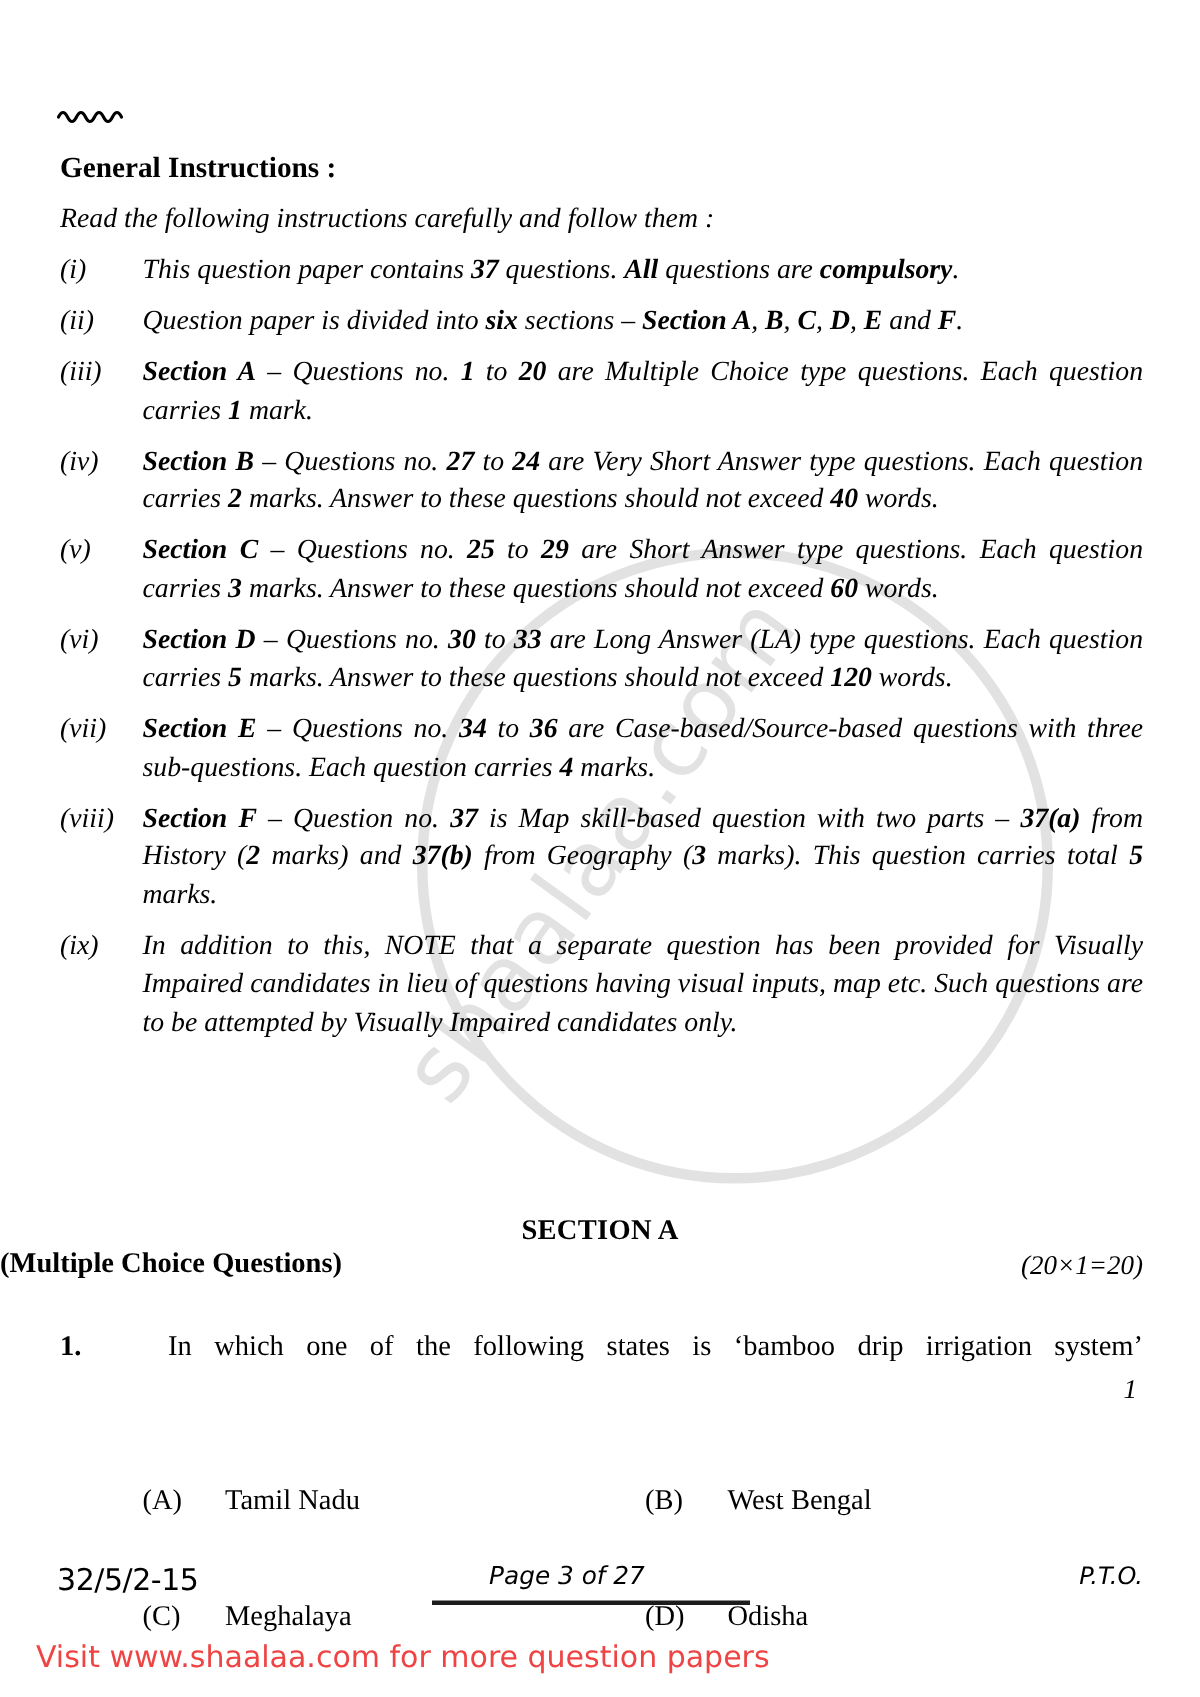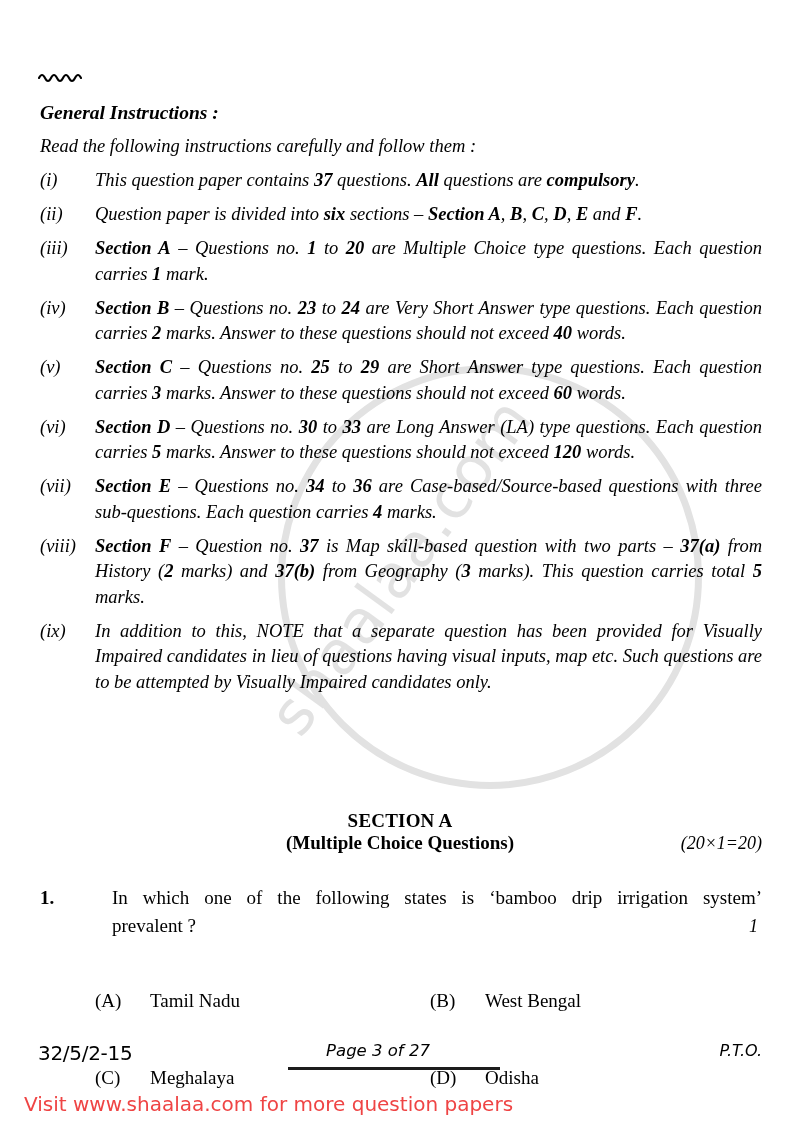--- a/index.html
+++ b/index.html
@@ -56,21 +56,20 @@
     position: absolute;
     left: 38px;
     top: 70px;
   }
 
   
   .gi-title {
     position: absolute;
     left: 40px;
     top: 102px;
-    font-style: italic;
     font-weight: bold;
     font-size: 19.5px;
   }
   .gi-sub {
     position: absolute;
     left: 40px;
     top: 136px;
     font-style: italic;
     font-size: 18.5px;
   }
@@ -113,21 +112,21 @@
     text-align: center;
     font-weight: bold;
     font-size: 19px;
     letter-spacing: 0.2px;
   }
   .section-head2 {
     position: absolute;
     left: 0;
     top: 832px;
     width: 800px;
-    text-align: center;
+    text-align: left;
     font-weight: bold;
     font-size: 19px;
   }
   .section-marks {
     position: absolute;
     right: 38px;
     top: 833px;
     font-style: italic;
     font-size: 18px;
   }
@@ -275,21 +274,21 @@
         <div class="ins-row">
           <div class="ins-num">(ii)</div>
           <div class="ins-body">Question paper is divided into <b>six</b> sections – <b>Section A</b>, <b>B</b>, <b>C</b>, <b>D</b>, <b>E</b> and <b>F</b>.</div>
         </div>
         <div class="ins-row">
           <div class="ins-num">(iii)</div>
           <div class="ins-body"><b>Section A</b> – Questions no. <b>1</b> to <b>20</b> are Multiple Choice type questions. Each question carries <b>1</b> mark.</div>
         </div>
         <div class="ins-row">
           <div class="ins-num">(iv)</div>
-          <div class="ins-body"><b>Section B</b> – Questions no. <b>23</b> to <b>24</b> are Very Short Answer type questions. Each question carries <b>2</b> marks. Answer to these questions should not exceed <b>40</b> words.</div>
+          <div class="ins-body"><b>Section B</b> – Questions no. <b>27</b> to <b>24</b> are Very Short Answer type questions. Each question carries <b>2</b> marks. Answer to these questions should not exceed <b>40</b> words.</div>
         </div>
         <div class="ins-row">
           <div class="ins-num">(v)</div>
           <div class="ins-body"><b>Section C</b> – Questions no. <b>25</b> to <b>29</b> are Short Answer type questions. Each question carries <b>3</b> marks. Answer to these questions should not exceed <b>60</b> words.</div>
         </div>
         <div class="ins-row">
           <div class="ins-num">(vi)</div>
           <div class="ins-body"><b>Section D</b> – Questions no. <b>30</b> to <b>33</b> are Long Answer (LA) type questions. Each question carries <b>5</b> marks. Answer to these questions should not exceed <b>120</b> words.</div>
         </div>
         <div class="ins-row">
@@ -308,21 +307,20 @@
 
     <div class="section-head">SECTION A</div>
     <div class="section-head2">(Multiple Choice Questions)</div>
     <div class="section-marks">(20×1=20)</div>
 
     <div class="q-block">
       <div class="q-row">
         <div class="q-num">1.</div>
         <div class="q-text">
           <div class="line1">In which one of the following states is ‘bamboo drip irrigation system’</div>
-          <div>prevalent ?</div>
           <div class="q-mark">1</div>
         </div>
       </div>
     </div>
 
     <div class="options" id="options-grid">
         <div class="opt-row">
           <div class="opt-cell col-a">
             <span class="opt-letter">(A)</span>
             <span class="opt-label">Tamil Nadu</span>

